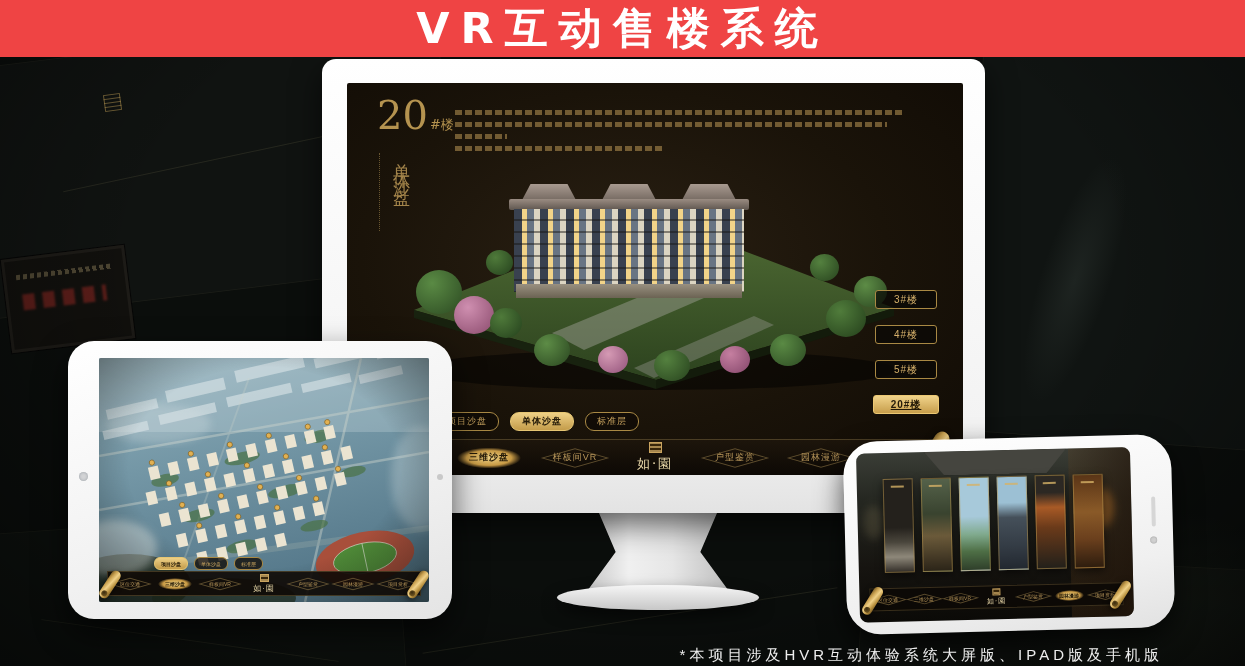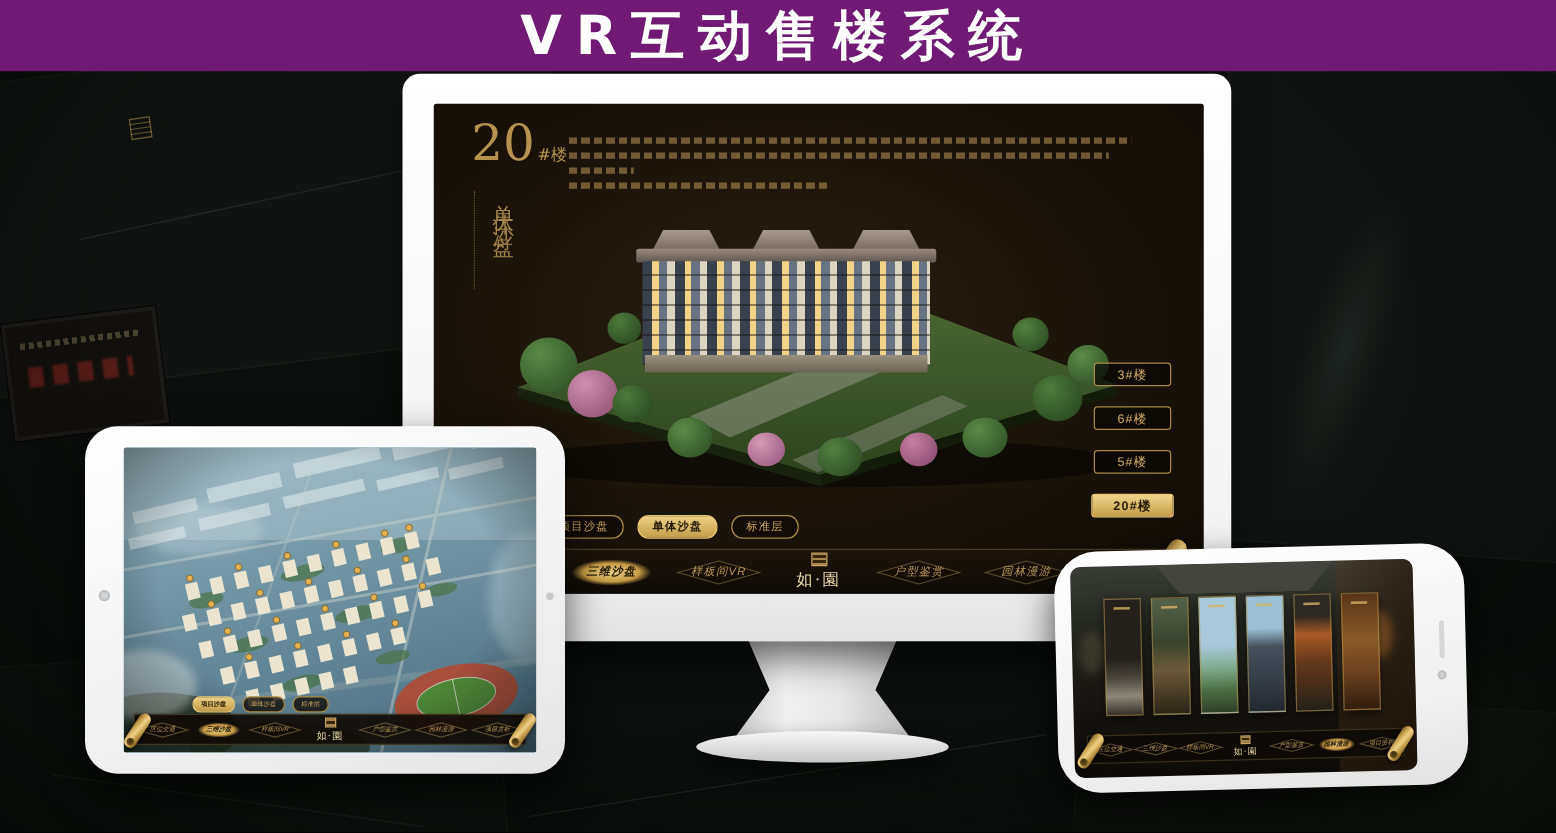--- a/index.html
+++ b/index.html
@@ -16,21 +16,21 @@
              background:repeating-linear-gradient(90deg,rgba(150,40,35,.55) 0 12px,transparent 12px 20px);filter:blur(1px);}
   .bg-plaque b{position:absolute;left:10px;top:14px;width:96px;height:5px;display:block;
              background:repeating-linear-gradient(90deg,rgba(190,170,120,.35) 0 4px,transparent 4px 7px);}
   .bg-goldsq{position:absolute;left:104px;top:94px;width:15px;height:15px;transform:rotate(-8deg);
              border:1px solid rgba(200,165,90,.55);
              background:repeating-linear-gradient(0deg,transparent 0 3px,rgba(200,165,90,.5) 3px 4px);}
   .vignette{position:absolute;inset:0;pointer-events:none;
             background:radial-gradient(ellipse at 50% 40%,rgba(0,0,0,0) 55%,rgba(0,0,0,.5) 100%);}
 
   
-  .titlebar{position:absolute;left:0;top:0;right:0;height:57px;background:#701a75;
+  .titlebar{position:absolute;left:0;top:0;right:0;height:57px;background:#ef4444;
             display:flex;align-items:center;justify-content:center;z-index:6;}
   .titlebar h1{margin:0;color:#fff;font-size:43px;font-weight:bold;letter-spacing:11px;
                font-family:"DejaVu Sans",sans-serif;}
 
   
   .footnote{position:absolute;right:82px;bottom:1px;color:#ededed;font-size:15px;
             letter-spacing:4px;z-index:7;}
 
   
   .scroll{position:absolute;width:15px;height:46px;border-radius:8px;transform:rotate(33deg);
@@ -40,21 +40,21 @@
           background:radial-gradient(circle at 40% 40%,#3a2b0e,#8a6a2a);}
   .scroll.sm{width:10px;height:31px;border-radius:6px;}
   .scroll.sm:after{width:6px;height:6px;left:2px;bottom:2px;}
 
   .tab{height:17px;padding:0 11px;border:1px solid #a98944;border-radius:9px;color:#c9a45f;
        font-size:9px;display:flex;align-items:center;background:rgba(15,10,5,.78);letter-spacing:1px;white-space:nowrap;}
   .tab.active{background:linear-gradient(#efd械,#c49c4a);background:linear-gradient(#eed086,#c49c4a);
        color:#241a08;border-color:#e6c673;font-weight:bold;}
 
   .nav-item{position:relative;display:flex;align-items:center;justify-content:center;
-            color:#b9975a;letter-spacing:1px;font-style:italic;}
+            color:#b9975a;letter-spacing:1px;}
   .nav-item span{position:relative;z-index:2;}
   .dia{position:absolute;left:50%;top:50%;border:1px solid rgba(186,156,92,.45);
        transform:translate(-50%,-50%) scale(2.2,.62) rotate(45deg);}
   .glow{position:absolute;left:50%;top:50%;transform:translate(-50%,-50%);border-radius:50%;
         background:radial-gradient(closest-side,#ecd084 0%,#c89a45 70%,rgba(150,105,40,0) 100%);}
   .nav-item.active{color:#241a08;font-weight:bold;}
   .nav-logo{text-align:center;color:#e9d8a9;font-family:"DejaVu Serif",serif;white-space:nowrap;}
   .seal{display:block;margin:0 auto 2px;border:1px solid #caa45f;
         background:repeating-linear-gradient(0deg,rgba(202,164,95,.8) 0 2px,rgba(60,40,10,.9) 2px 4px);}
 
@@ -93,21 +93,21 @@
        background:repeating-linear-gradient(180deg,rgba(20,18,15,0) 0 10px,rgba(20,18,15,.45) 10px 12px),
                   repeating-linear-gradient(90deg,#39414f 0 8px,#f2d489 8px 13px,#687483 13px 20px,#dcd5c2 20px 26px);}
   .bbase{position:absolute;bottom:8px;left:2px;right:2px;height:14px;
        background:linear-gradient(180deg,#999080,#6b6353);}
   .tree{position:absolute;border-radius:50%;}
 
   .m-floors{position:absolute;left:528px;top:207px;display:flex;flex-direction:column;gap:16px;z-index:4;}
   .fbtn{width:60px;height:17px;border:1px solid #a98944;border-radius:3px;color:#d4af6a;
         background:rgba(10,8,5,.72);font-size:10px;display:flex;align-items:center;justify-content:center;letter-spacing:1px;}
   .fbtn.active{background:linear-gradient(#f0d38a,#c79e4c);color:#241a08;font-weight:bold;
-        border-color:#ecc873;width:64px;margin-left:-2px;}
+        border-color:#ecc873;width:64px;margin-left:-2px;text-decoration:underline;}
 
   .m-tabs{position:absolute;left:88px;bottom:44px;display:flex;gap:11px;z-index:5;}
   .m-nav{position:absolute;left:0;right:0;bottom:0;height:35px;z-index:4;
          background:linear-gradient(180deg,#1d150b,#0d0905);border-top:1px solid rgba(190,160,95,.35);
          display:flex;align-items:center;justify-content:center;gap:10px;}
   .m-nav .nav-item{width:76px;height:26px;font-size:9px;}
   .m-nav .dia{width:20px;height:20px;}
   .m-nav .glow{width:64px;height:21px;}
   .m-nav .nav-logo{width:64px;font-size:13px;letter-spacing:2px;}
   .m-nav .seal{width:11px;height:9px;}
@@ -240,21 +240,21 @@
         <div class="tree" style="left:318px;top:188px;width:30px;height:27px;background:radial-gradient(circle at 35% 30%,#c57fa0,#84466a);"></div>
         <div class="tree" style="left:368px;top:176px;width:36px;height:32px;background:radial-gradient(circle at 35% 30%,#5a8a44,#2c4a22);"></div>
         <div class="tree" style="left:424px;top:142px;width:40px;height:37px;background:radial-gradient(circle at 35% 30%,#507c3b,#233e1a);"></div>
         <div class="tree" style="left:452px;top:118px;width:33px;height:31px;background:radial-gradient(circle at 35% 30%,#5d8c46,#2a4620);"></div>
         <div class="tree" style="left:84px;top:92px;width:27px;height:25px;background:radial-gradient(circle at 35% 30%,#4f7a3a,#24401c);"></div>
         <div class="tree" style="left:408px;top:96px;width:29px;height:27px;background:radial-gradient(circle at 35% 30%,#54813f,#27421d);"></div>
       </div>
 
       <div class="m-floors">
         <div class="fbtn">3#楼</div>
-        <div class="fbtn">6#楼</div>
+        <div class="fbtn">4#楼</div>
         <div class="fbtn">5#楼</div>
         <div class="fbtn active">20#楼</div>
       </div>
 
       <div class="m-tabs">
         <div class="tab">项目沙盘</div>
         <div class="tab active">单体沙盘</div>
         <div class="tab">标准层</div>
       </div>
 
@@ -504,14 +504,15 @@
         <div class="nav-item">
             <i class="dia"></i>
             <span>项目赏析</span>
           </div>
       </div>
       <div class="scroll sm p-scroll-l" style="position:absolute;"></div>
       <div class="scroll sm p-scroll-r" style="position:absolute;"></div>
     </div>
   </div>
 
+  <div class="footnote">*本项目涉及HVR互动体验系统大屏版、IPAD版及手机版</div>
   <div class="vignette"></div>
 </div>
 
 </body></html>

